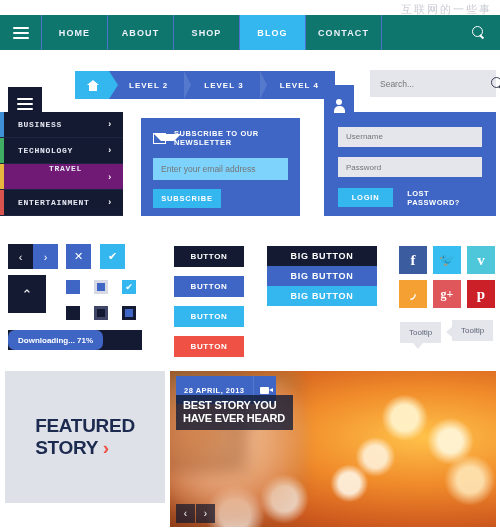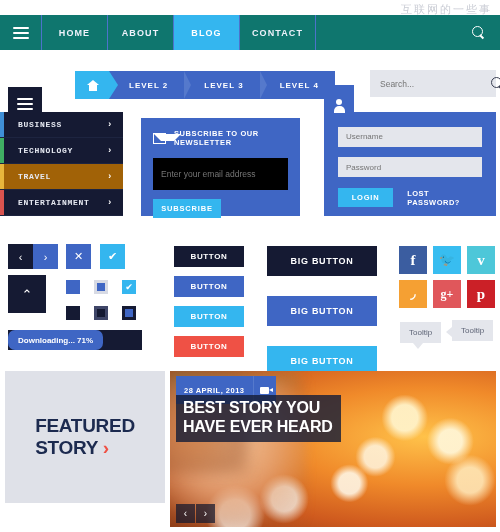--- a/index.html
+++ b/index.html
@@ -94,21 +94,21 @@
   .sidemenu {
     position: absolute; top: 112px; left: 0; width: 123px;
     background: #151a33; z-index: 2; font-family: Liberation Mono, monospace;
   }
   .sidemenu-item {
     position: relative; height: 26px; display: flex; align-items: center;
     padding-left: 18px; padding-right: 10px;
     color: #e6e9f2; font-size: 8px; font-weight: bold; letter-spacing: 0.7px;
     border-bottom: 1px solid #1d2440; cursor: pointer;
   }
-  .sidemenu-item.active { background: #a16207; }
+  .sidemenu-item.active { background: #701a75; flex-direction: column; }
   .sidemenu-item .accent {
     position: absolute; left: 0; top: 0; width: 4px; height: 100%;
   }
   .sidemenu-item .chev {
     margin-left: auto; font-size: 9px; font-weight: bold; color: #fff;
   }
 
   
   .newsletter {
     position: absolute; top: 118px; left: 141px; width: 159px; height: 98px;
@@ -118,21 +118,21 @@
   .env {
     width: 16px; height: 11px; border: 1.4px solid #fff; position: relative; background: #3f66c4;
   }
   .env::after {
     content: ""; position: absolute; left: 0; top: 0; width: 13px; height: 8px;
     border-left: 7px solid transparent; border-right: 7px solid transparent;
     border-top: 7px solid #fff;
   }
   .nl-title { color: #fff; font-size: 7.5px; font-weight: bold; letter-spacing: 0.6px; }
   .nl-input {
-    width: 100%; height: 32px; background: #000000; border: none;
+    width: 100%; height: 22px; background: #7dd3fc; border: none;
     padding: 0 8px; font-size: 8.5px; color: #5a5f70;
     font-family: "Liberation Sans", sans-serif;
   }
   .nl-btn {
     margin-top: 9px; width: 68px; height: 19px; background: #34b6ef; border: none;
     color: #fff; font-size: 7.5px; font-weight: bold; letter-spacing: 0.8px; cursor: pointer;
     font-family: "Liberation Sans", sans-serif;
   }
 
   
@@ -220,21 +220,21 @@
     font-size: 8px; font-weight: bold; letter-spacing: 0.6px; cursor: pointer;
     display: flex; align-items: center; justify-content: center;
     font-family: "Liberation Sans", sans-serif;
   }
   .b-dark { background: #151a33; }
   .b-blue { background: #3f66c4; }
   .b-lblue { background: #34b6ef; }
   .b-red { background: #ef5145; }
   .bigbtn-col { position: absolute; top: 246px; left: 267px; }
   .btn-big {
-    width: 110px; height: 30px; margin-bottom: 20px; border: none; color: #fff;
+    width: 110px; height: 20px; margin-bottom: 0; border: none; color: #fff;
     font-size: 9px; font-weight: bold; letter-spacing: 0.7px; cursor: pointer;
     display: flex; align-items: center; justify-content: center;
     font-family: "Liberation Sans", sans-serif;
   }
 
   
   .social { position: absolute; top: 246px; left: 399px; display: grid;
     grid-template-columns: repeat(3, 28px); grid-auto-rows: 28px; gap: 6px; }
   .soc {
     display: flex; align-items: center; justify-content: center;
@@ -313,21 +313,21 @@
   }
   .cam-body { width: 9px; height: 7px; background: #fff; border-radius: 1px; position: relative; }
   .cam-body::after {
     content: ""; position: absolute; right: -4px; top: 1px;
     border-top: 2.5px solid transparent; border-bottom: 2.5px solid transparent;
     border-right: 4px solid #fff;
   }
   .headline {
     position: absolute; top: 24px; left: 6px; z-index: 4;
     background: rgba(23,30,56,0.82); padding: 4px 8px 5px 7px;
-    color: #fff; font-size: 16px; font-weight: bold; line-height: 1.18;
+    color: #fff; font-size: 11px; font-weight: bold; line-height: 1.18;
     letter-spacing: -0.2px;
   }
   .carousel { position: absolute; bottom: 4px; left: 6px; display: flex; z-index: 4; }
   .car-btn {
     width: 19px; height: 19px; display: flex; align-items: center; justify-content: center;
     background: rgba(19,24,46,0.72); color: #fff; font-size: 10px; cursor: pointer;
   }
   .car-btn + .car-btn { margin-left: 1px; }
 </style>
 </head>
@@ -338,20 +338,21 @@
 <div class="topnav">
   <div class="nav-burger">
     <div class="burger-lines">
         <i></i>
         <i></i>
         <i></i>
       </div>
   </div>
   <div class="nav-item">HOME</div>
   <div class="nav-item">ABOUT</div>
+  <div class="nav-item">SHOP</div>
   <div class="nav-item active">BLOG</div>
   <div class="nav-item">CONTACT</div>
   <div class="nav-spacer"></div>
   <div class="nav-search">
     <span class="mag"></span>
   </div>
 </div>
 
 <div class="breadcrumb">
   <div class="crumb home">

